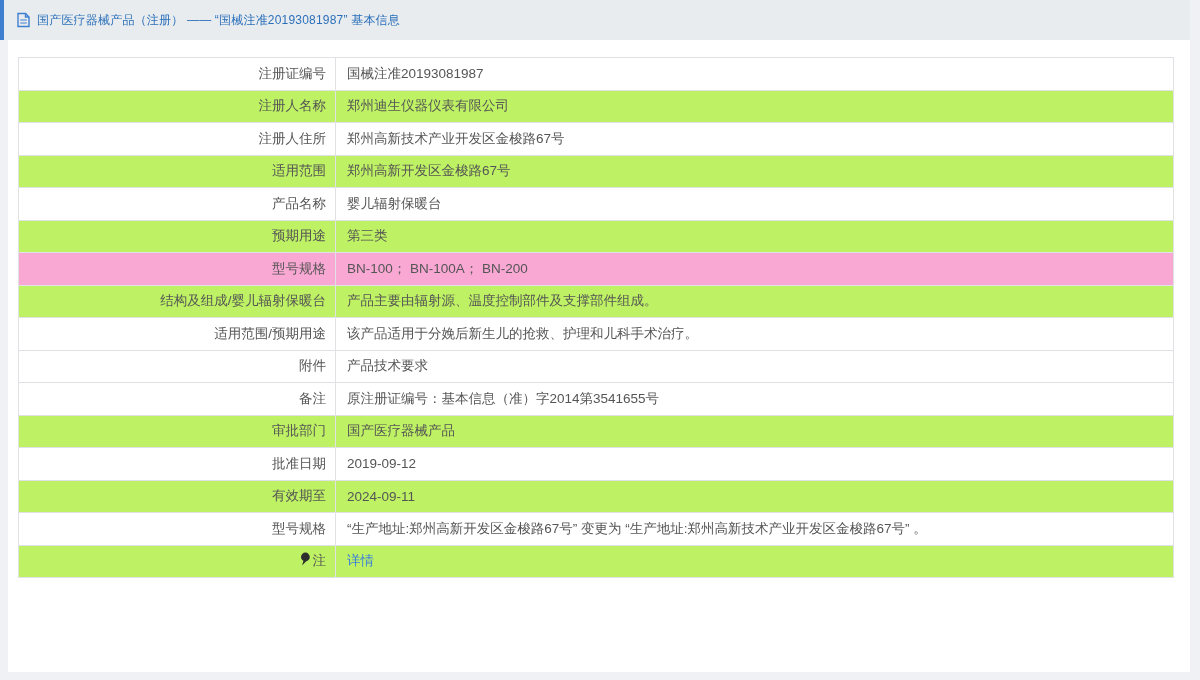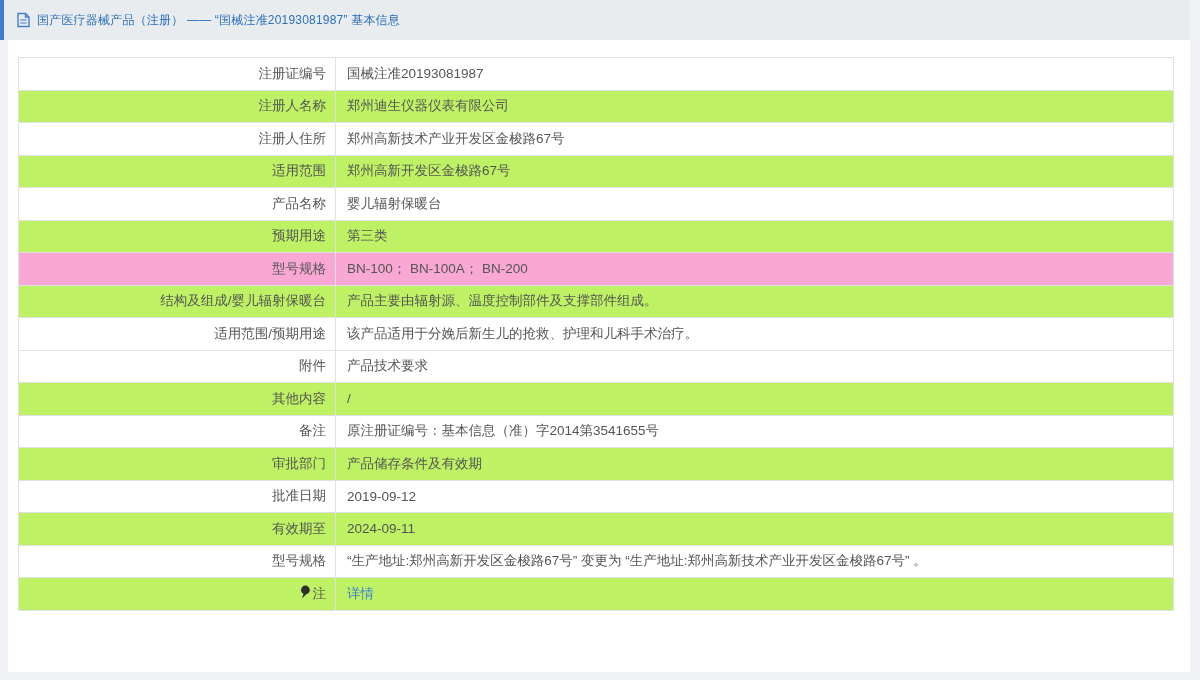--- a/index.html
+++ b/index.html
@@ -119,31 +119,27 @@
           <td class="value">产品主要由辐射源、温度控制部件及支撑部件组成。</td>
         </tr>
         <tr>
           <td class="label">适用范围/预期用途</td>
           <td class="value">该产品适用于分娩后新生儿的抢救、护理和儿科手术治疗。</td>
         </tr>
         <tr>
           <td class="label">附件</td>
           <td class="value">产品技术要求</td>
         </tr>
-        <tr class="alt">
-          <td class="label">其他内容</td>
-          <td class="value">/</td>
-        </tr>
         <tr>
           <td class="label">备注</td>
           <td class="value">原注册证编号：基本信息（准）字2014第3541655号</td>
         </tr>
         <tr class="alt">
           <td class="label">审批部门</td>
-          <td class="value">产品储存条件及有效期</td>
+          <td class="value">国产医疗器械产品</td>
         </tr>
         <tr>
           <td class="label">批准日期</td>
           <td class="value">2019-09-12</td>
         </tr>
         <tr class="alt">
           <td class="label">有效期至</td>
           <td class="value">2024-09-11</td>
         </tr>
         <tr>

